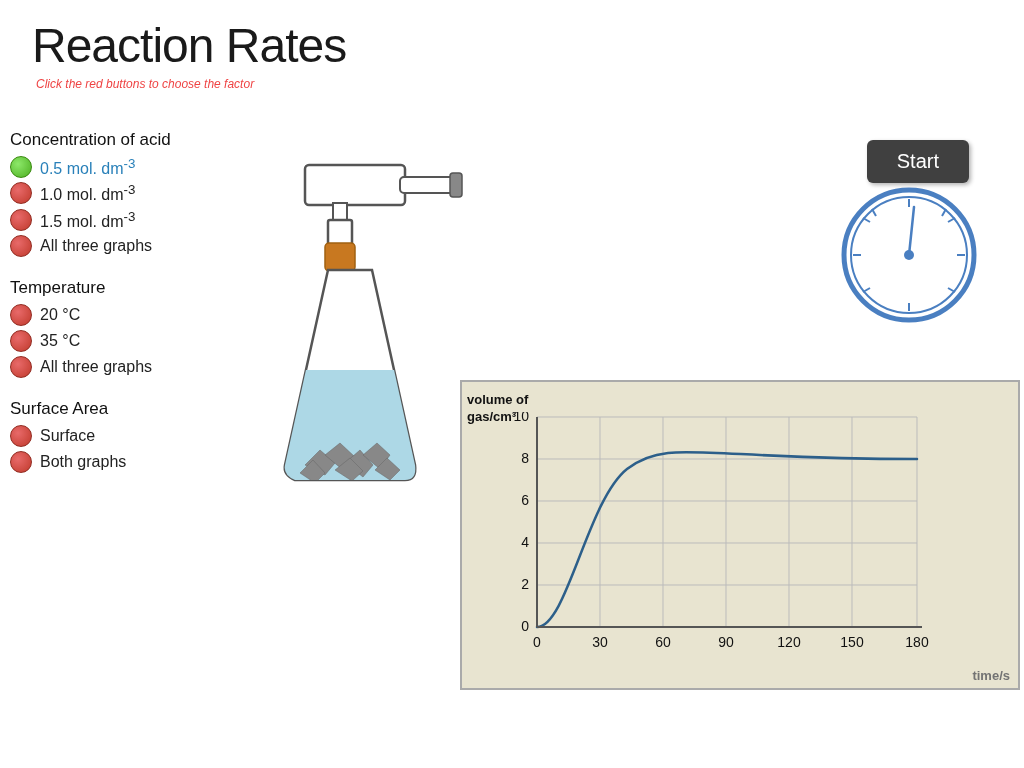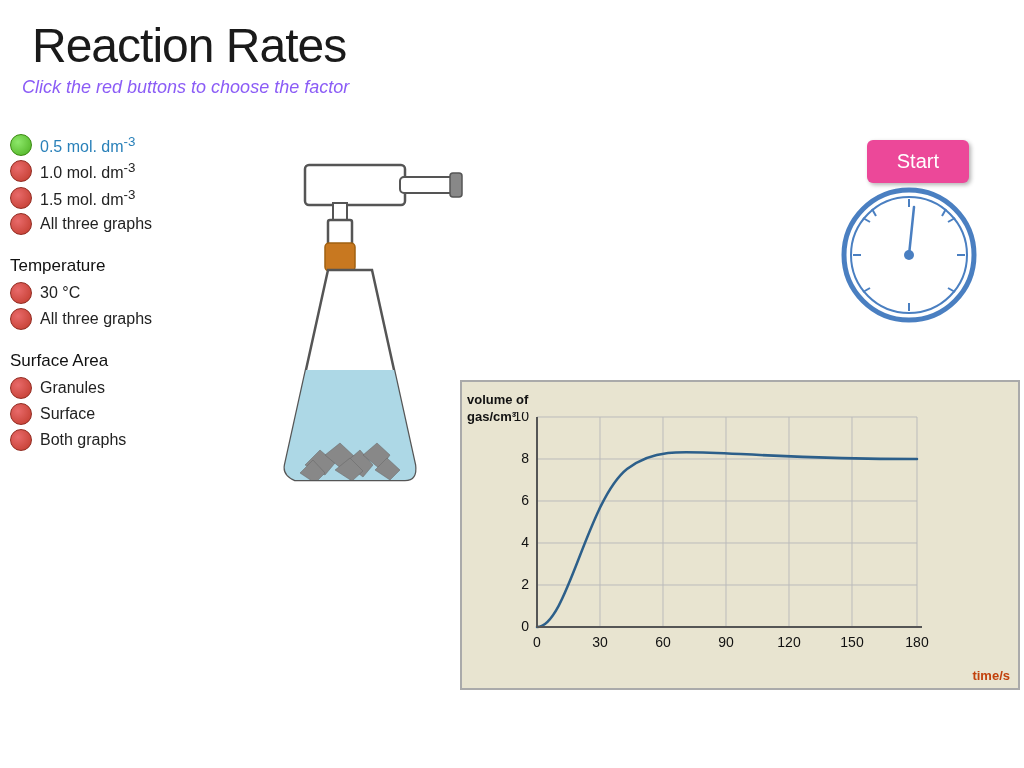--- a/index.html
+++ b/index.html
@@ -15,23 +15,23 @@
     .page-title {
       font-size: 48px;
       font-weight: 300;
       color: #1a1a1a;
       padding: 18px 0 0 32px;
       letter-spacing: -1px;
     }
 
     .subtitle {
       font-style: italic;
-      color: #8b5cf6;
-      font-size: 18px;
-      padding: 4px 0 10px 22px;
+      color: #ef4444;
+      font-size: 12px;
+      padding: 4px 0 10px 36px;
     }
 
     .left-panel {
       position: absolute;
       left: 10px;
       top: 130px;
       width: 240px;
     }
 
     .section-title {
@@ -87,29 +87,29 @@
       line-height: 1.3;
       color: #111;
     }
 
     .graph-x-label {
       position: absolute;
       right: 8px;
       bottom: 5px;
       font-size: 13px;
       font-weight: bold;
-      color: #c2410c;
+      color: #737373;
     }
 
     
     .start-button {
       position: absolute;
       right: 55px;
       top: 140px;
-      background: #ec4899;
+      background: #404040;
       color: white;
       border: none;
       border-radius: 6px;
       padding: 10px 30px;
       font-size: 20px;
       cursor: pointer;
       font-weight: normal;
       box-shadow: 2px 2px 4px rgba(0,0,0,0.3);
     }
 
@@ -130,20 +130,21 @@
     }
   </style>
 </head>
 <body>
 
 <div class="page-title">Reaction Rates</div>
 <div class="subtitle">Click the red buttons to choose the factor</div>
 
 <div class="left-panel">
 
+  <div class="section-title">Concentration of acid</div>
 
   <div class="option-item option-active">
     <span class="dot dot-green"></span>
     <span style="color:#2980b9;">0.5 mol. dm<sup>-3</sup></span>
   </div>
   <div class="option-item">
     <span class="dot dot-red"></span>
     <span>1.0 mol. dm<sup>-3</sup></span>
   </div>
   <div class="option-item">
@@ -151,32 +152,32 @@
     <span>1.5 mol. dm<sup>-3</sup></span>
   </div>
   <div class="option-item">
     <span class="dot dot-red"></span>
     <span>All three graphs</span>
   </div>
 
   <div class="section-title section-gap">Temperature</div>
   <div class="option-item">
     <span class="dot dot-red"></span>
-    <span>30  °C</span>
+    <span>20  °C</span>
+  </div>
+  <div class="option-item">
+    <span class="dot dot-red"></span>
+    <span>35  °C</span>
   </div>
   <div class="option-item">
     <span class="dot dot-red"></span>
     <span>All three graphs</span>
   </div>
 
   <div class="section-title section-gap">Surface Area</div>
-  <div class="option-item">
-    <span class="dot dot-red"></span>
-    <span>Granules</span>
-  </div>
   <div class="option-item">
     <span class="dot dot-red"></span>
     <span>Surface</span>
   </div>
   <div class="option-item">
     <span class="dot dot-red"></span>
     <span>Both graphs</span>
   </div>
 
 </div>

